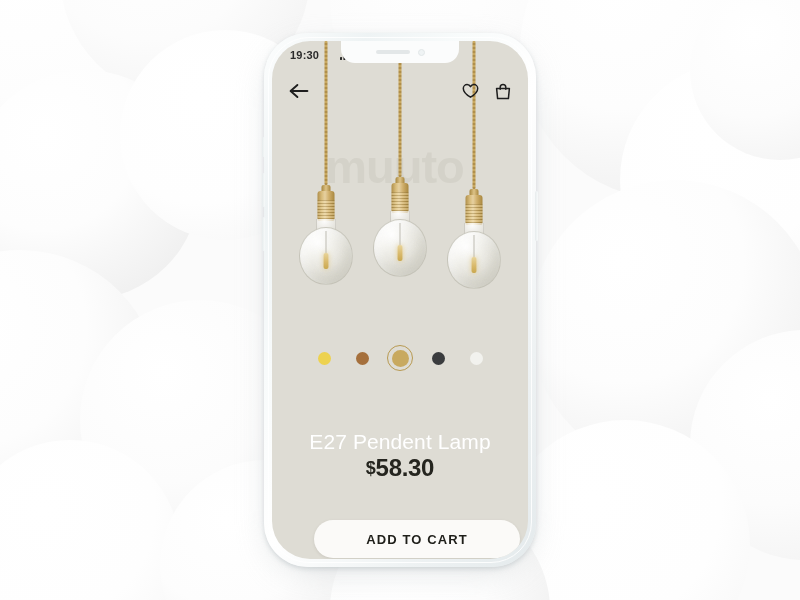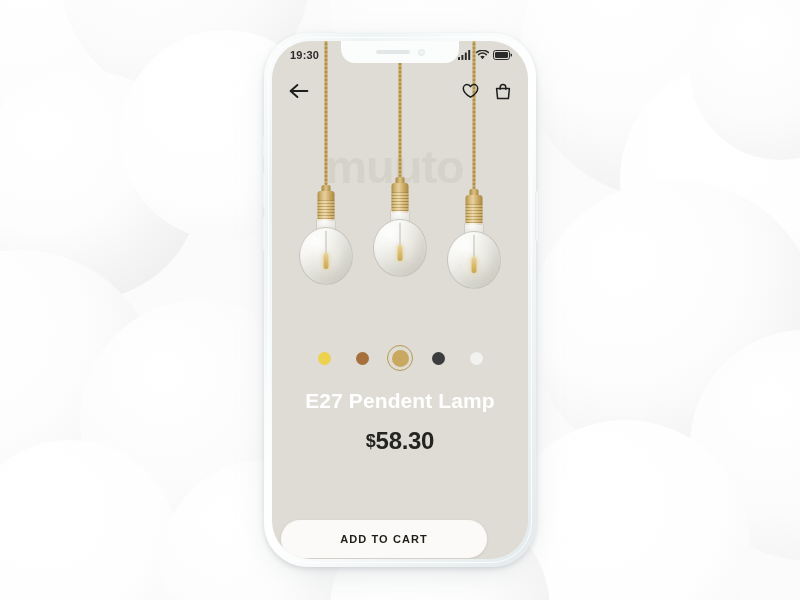--- a/index.html
+++ b/index.html
@@ -107,21 +107,21 @@
     border: 1px solid #e2e7e8;
   }
 
   
   #status-bar {
     position: absolute;
     top: 0; left: 0; right: 0;
     height: 26px;
     display: flex;
     align-items: center;
-    justify-content: space-between;
+    justify-content: flex-start;
     padding: 2px 16px 0 18px;
     z-index: 11;
     color: #2a2a2a;
     gap: 21px;
   }
   #status-time {
     font-size: 11px;
     font-weight: bold;
     letter-spacing: .2px;
   }
@@ -266,52 +266,52 @@
 
   
   #info {
     position: absolute;
     top: 348px; left: 0; right: 0;
     text-align: center;
     padding: 0 16px;
   }
   #product-title {
     font-size: 21px;
-    font-weight: bold;
+    font-weight: normal;
     color: #ffffff;
     letter-spacing: .1px;
+    margin-top: 41px;
   }
   #product-desc {
     margin-top: 12px;
     font-size: 10.5px;
     line-height: 1.55;
     color: #6e6c63;
   }
   #product-price {
-    margin-top: 14px;
     font-size: 24px;
     font-weight: bold;
     color: #25251f;
     letter-spacing: -.3px;
   }
   #price-currency { font-size: 18px; vertical-align: 2px; }
 
   
   #add-to-cart {
     position: absolute;
-    left: 9px;
+    left: 42px;
     top: 479px;
     width: 206px;
     height: 38px;
     border: none;
     border-radius: 20px;
     background: #fbfaf8;
     color: #1f1f1a;
     font-family: "Liberation Sans", sans-serif;
-    font-size: 11px;
+    font-size: 13px;
     font-weight: bold;
     letter-spacing: 1.1px;
     cursor: pointer;
     box-shadow: 0 1px 3px rgba(120,118,108,.18);
   }
 
   
   #nav-bar {
     position: absolute;
     top: 30px; left: 0; right: 0;

